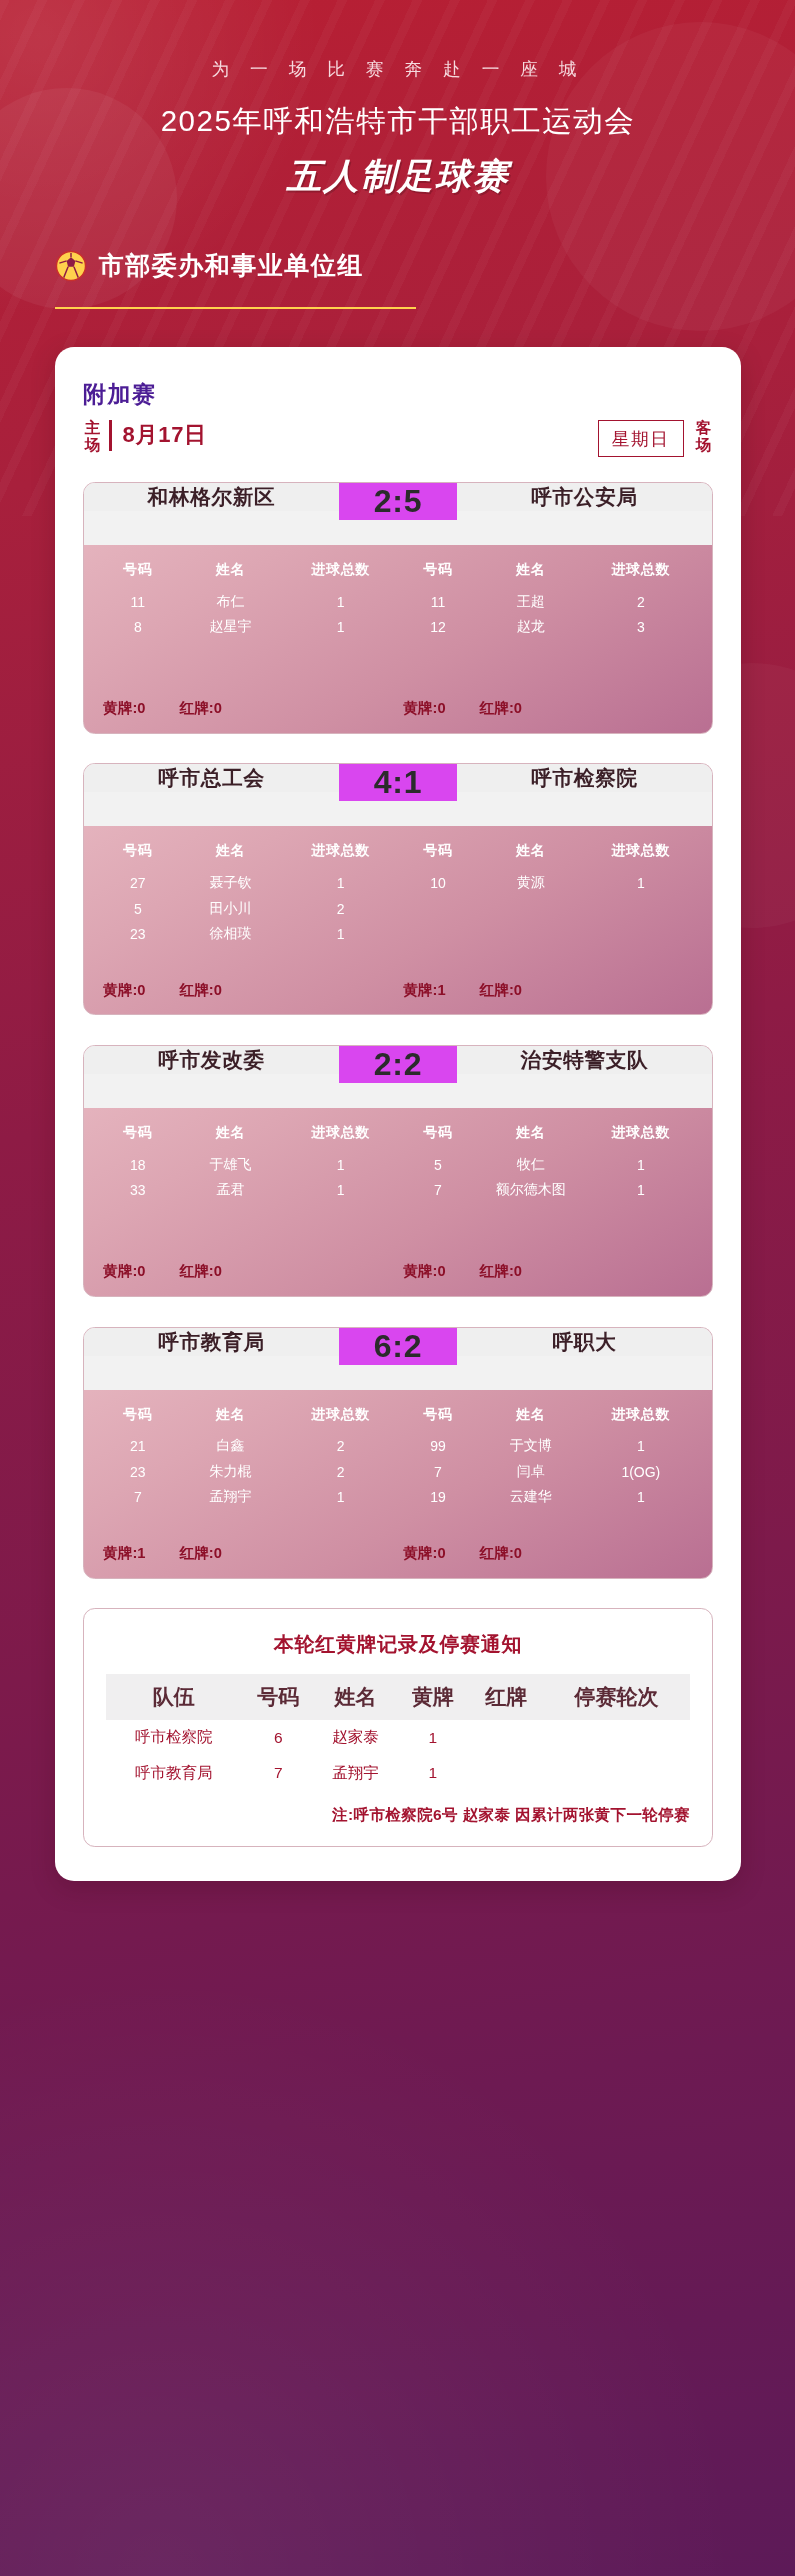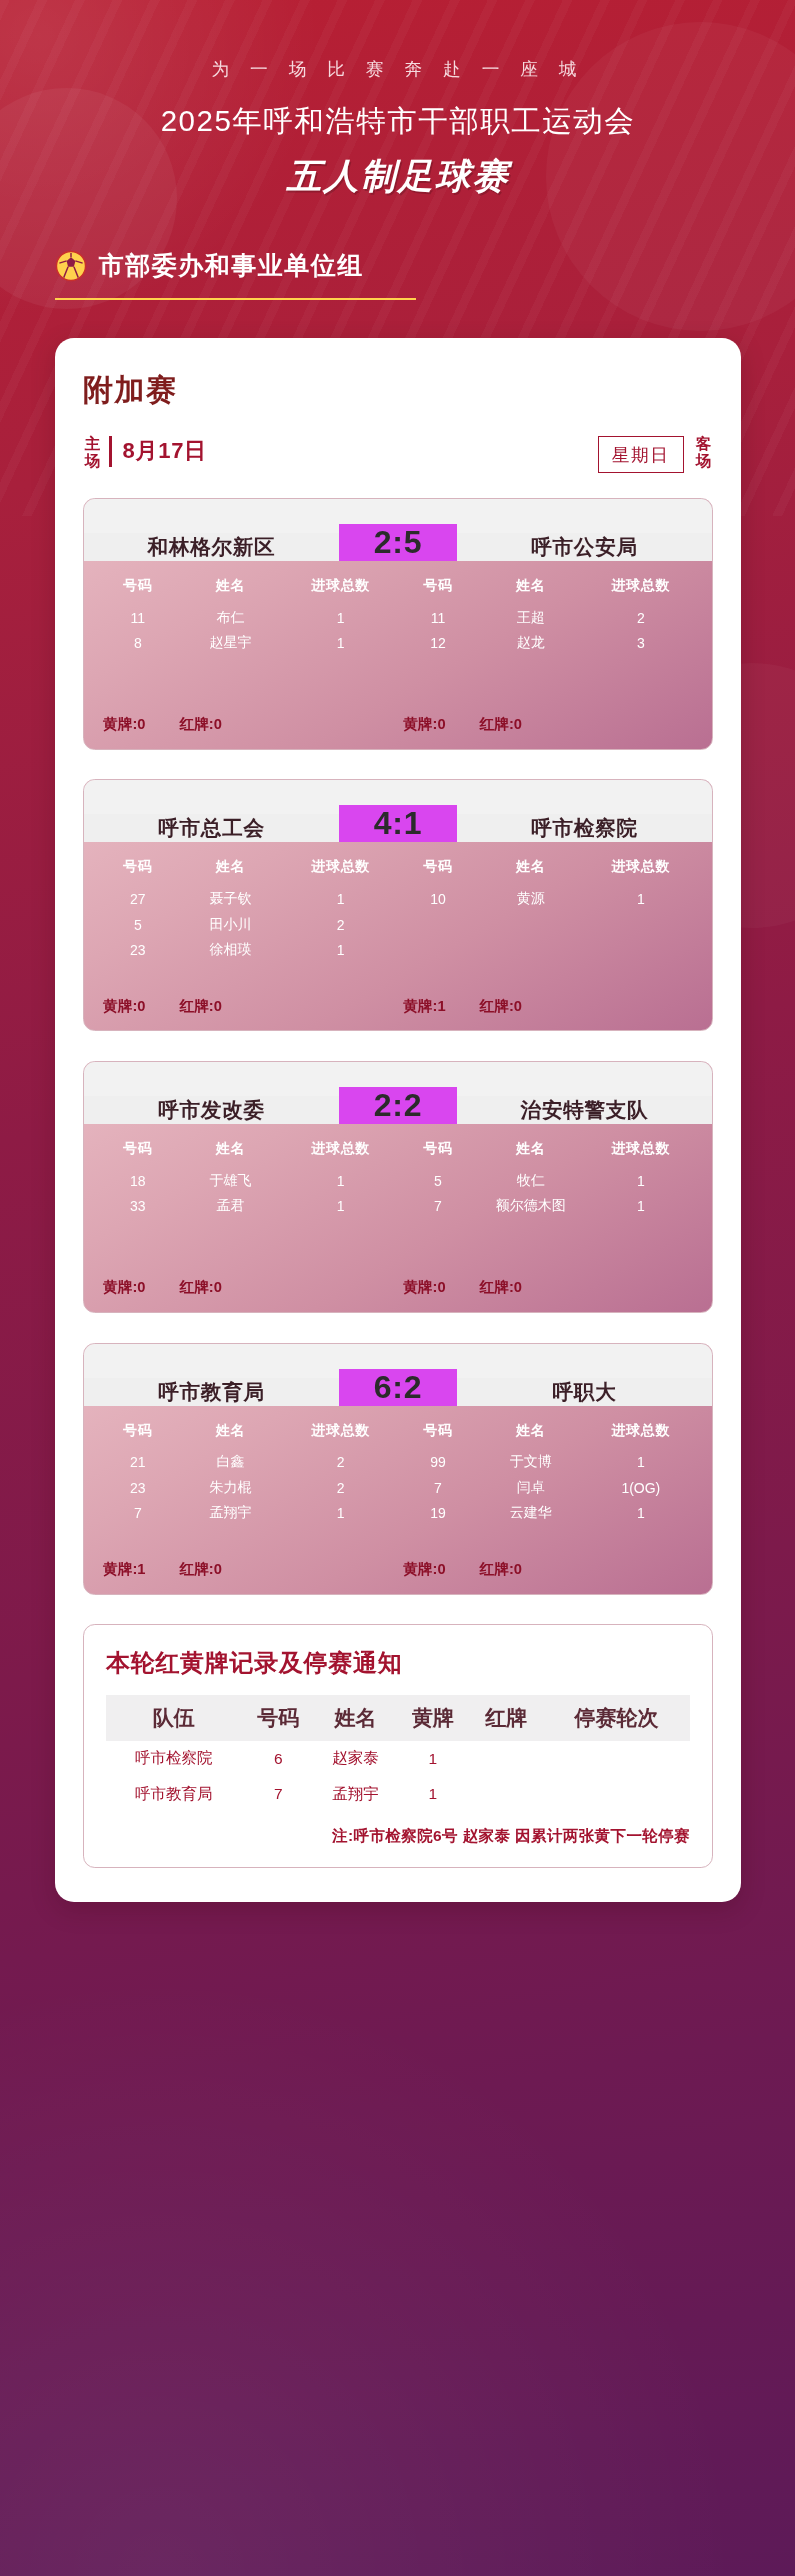--- a/index.html
+++ b/index.html
@@ -54,44 +54,44 @@
   }
 
   
   .group-banner {
     margin: 49px 0 0 55px;
     display: flex;
     align-items: center;
     gap: 11.8px;
     width: 361px;
     border-bottom: 2.9px solid #ffd24d;
-    padding-bottom: 16px;
+    padding-bottom: 25px;
   }
   .ball-icon { width: 32px; height: 32px; flex: none; }
   .group-label {
     color: #ffffff;
     font-size: 25px;
     font-weight: bold;
     letter-spacing: 1.5px;
   }
 
   
   .card {
     margin: 38px 55px 0;
     background: #ffffff;
     border-radius: 19px;
     padding: 32px 28px 34px;
     box-shadow: 0 7.4px 25px rgba(60,0,20,0.22);
   }
   .card-title {
-    color: #7f1d1d;
-    font-size: 30px;
+    color: #4c1d95;
+    font-size: 23px;
     font-weight: bold;
     letter-spacing: 1.5px;
-    margin-bottom: 25px;
+    margin-bottom: 10px;
   }
 
   
   .date-row {
     display: flex;
     align-items: flex-start;
     margin-bottom: 25px;
   }
   .ha-label {
     color: #a3132f;
@@ -127,21 +127,21 @@
   
   .match {
     border: 1.5px solid #d7b3bd;
     border-radius: 11.8px;
     margin-bottom: 29.5px;
     overflow: hidden;
     background: linear-gradient(150deg, #e8b9c2 0%, #dda6b3 30%, #cf8fa3 62%, #b96f92 100%);
   }
   .match-head {
     display: flex;
-    align-items: flex-end;
+    align-items: flex-start;
     background: #f2f2f2;
     height: 62px;
   }
   .team-name {
     flex: 1;
     display: flex;
     align-items: center;
     justify-content: center;
     color: #3b1f27;
     font-size: 20.6px;
@@ -205,24 +205,25 @@
 
   
   .disc {
     border: 1.5px solid #d7b3bd;
     border-radius: 11.8px;
     padding: 22px 22px 20.6px;
     background: #ffffff;
   }
   .disc-title {
     color: #a3132f;
-    font-size: 24px;
+    font-size: 20px;
     font-weight: bold;
     letter-spacing: 0.7px;
     margin-bottom: 16px;
+    text-align: center;
   }
   table.disc-table {
     width: 100%;
     border-collapse: collapse;
     margin-bottom: 13.3px;
   }
   table.disc-table th {
     background: #f0eff0;
     color: #5b2a36;
     font-size: 21px;

